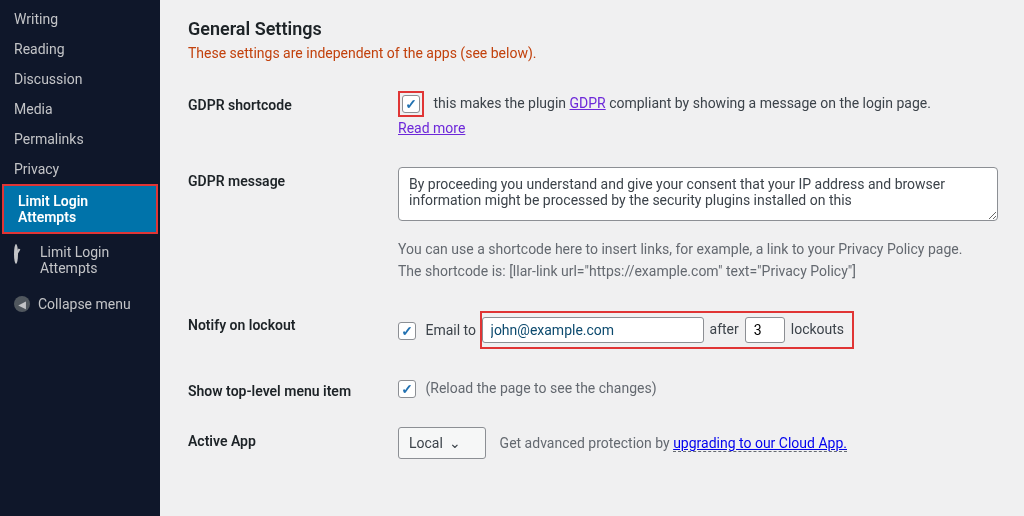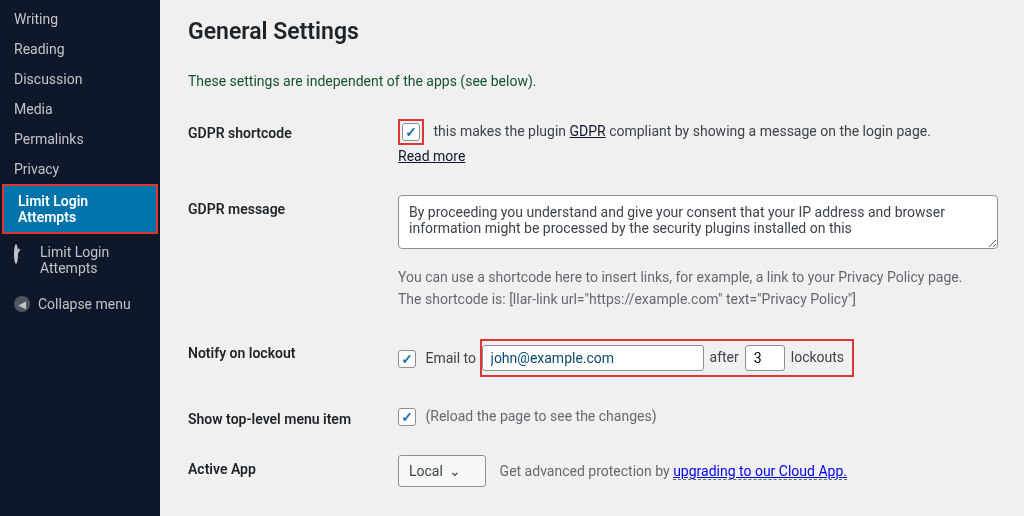--- a/index.html
+++ b/index.html
@@ -6,30 +6,30 @@
     body { font-family: -apple-system, BlinkMacSystemFont, "Segoe UI", Roboto, sans-serif; font-size: 14px; background: #f0f0f1; color: #1d2327; display: flex; width: 1024px; height: 516px; overflow: hidden; }
     .sidebar { width: 160px; background: #0f172a; color: #f0f0f1; padding-top: 4px; flex-shrink: 0; }
     .sidebar-item { padding: 7px 14px; color: #c3c4c7; cursor: pointer; font-size: 14px; }
     .sidebar-item.active { background: #0073aa; color: #fff; font-weight: 600; }
     .sidebar-item.highlighted { border: 2px solid #e03535; margin: 0 2px; }
     .sidebar-section { display: flex; align-items: flex-start; padding: 10px 14px; color: #c3c4c7; gap: 8px; }
     .sidebar-section .ico { width: 18px; height: 18px; flex-shrink: 0; margin-top: 2px; }
     .collapse { display: flex; align-items: center; gap: 8px; padding: 10px 14px; color: #c3c4c7; cursor: pointer; }
     .collapse .circ { width: 16px; height: 16px; border-radius: 50%; background: #50575e; display: inline-flex; align-items: center; justify-content: center; font-size: 10px; color: #c3c4c7; }
     .main { flex: 1; padding: 18px 28px; overflow-y: auto; }
-    h1 { font-size: 23px; font-weight: 600; margin-bottom: 28px; }
-    .subhead { color: #14532d; margin-bottom: 30px; }
+    h1 { font-size: 18px; font-weight: 600; margin-bottom: 6px; }
+    .subhead { color: #c2410c; margin-bottom: 30px; }
     .row { display: flex; align-items: flex-start; margin-bottom: 28px; }
     .row-label { width: 210px; font-weight: 600; font-size: 14px; padding-top: 6px; flex-shrink: 0; }
     .row-content { flex: 1; font-size: 14px; color: #3c434a; line-height: 1.6; }
     .cbx { width: 18px; height: 18px; border: 1px solid #8c8f94; border-radius: 3px; display: inline-flex; align-items: center; justify-content: center; background: #fff; vertical-align: middle; margin-right: 6px; }
     .cbx.checked::after { content: "✓"; color: #2271b1; font-size: 14px; font-weight: bold; }
     .cbx-outline { display: inline-flex; padding: 2px; border: 2px solid #e03535; vertical-align: middle; margin-right: 6px; }
     .cbx-outline .cbx { margin-right: 0; }
-    a.link { color: #0f172a; text-decoration: underline; }
+    a.link { color: #6d28d9; text-decoration: underline; }
     .txtarea { width: 600px; min-height: 54px; border: 1px solid #8c8f94; border-radius: 4px; padding: 8px 10px; font-family: inherit; font-size: 14px; color: #3c434a; resize: vertical; margin-bottom: 10px; background: #fff; }
     .help { color: #646970; font-size: 14px; line-height: 1.6; }
     .notify-box { border: 2px solid #e03535; padding: 4px 8px 4px 0; display: inline-flex; align-items: center; gap: 6px; }
     .txt-in { border: 1px solid #8c8f94; border-radius: 3px; padding: 4px 8px; font-family: inherit; font-size: 14px; background: #fff; }
     .txt-in.email { width: 222px; color: #0c4a6e; }
     .txt-in.num { width: 40px; text-align: left; }
     .sel { border: 1px solid #8c8f94; border-radius: 3px; padding: 4px 24px 4px 10px; background: #f6f7f7; font-family: inherit; font-size: 14px; position: relative; cursor: pointer; display: inline-flex; align-items: center; gap: 6px; }
     .upg { color: #646970; }
     .upg .dotted { border-bottom: 1px dashed #646970; }
     .gauge { width: 18px; height: 18px; border: 2px solid #c3c4c7; border-radius: 50%; position: relative; }

